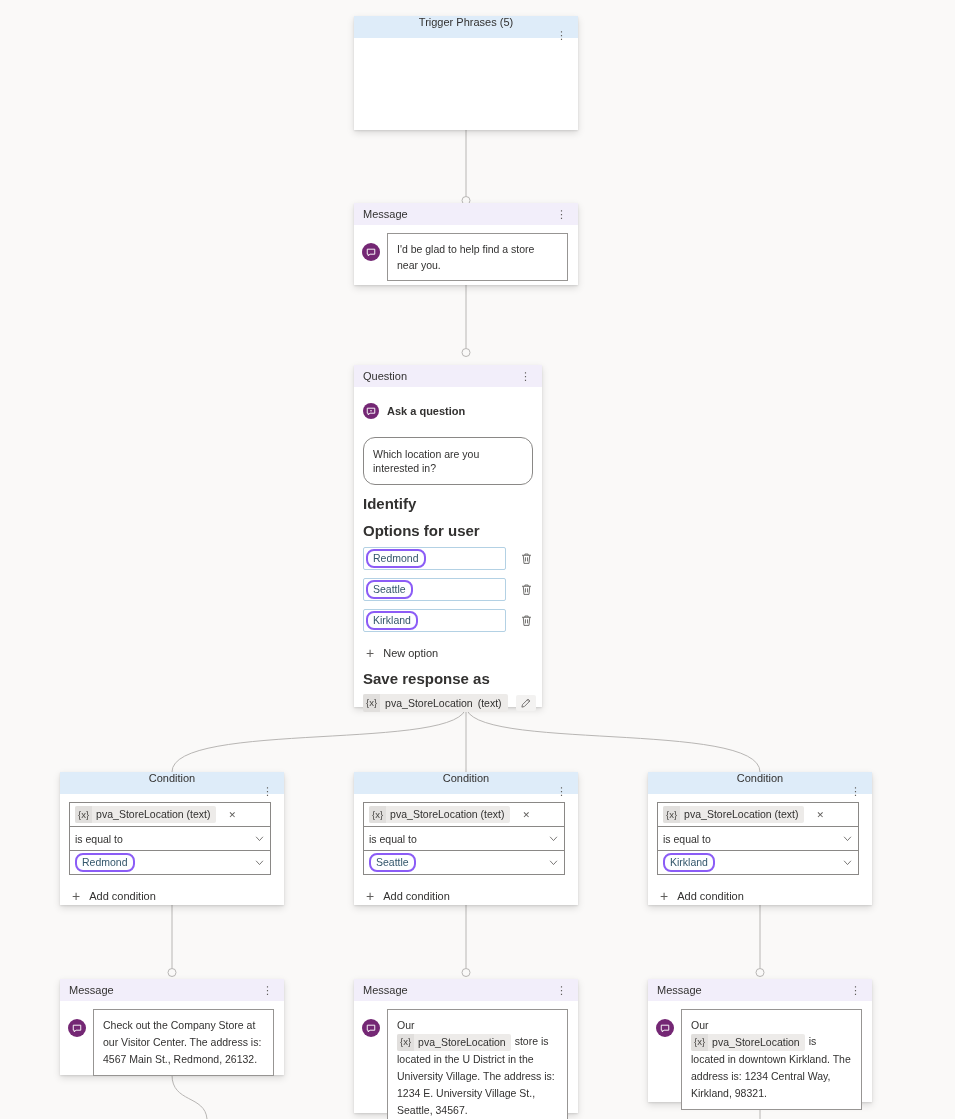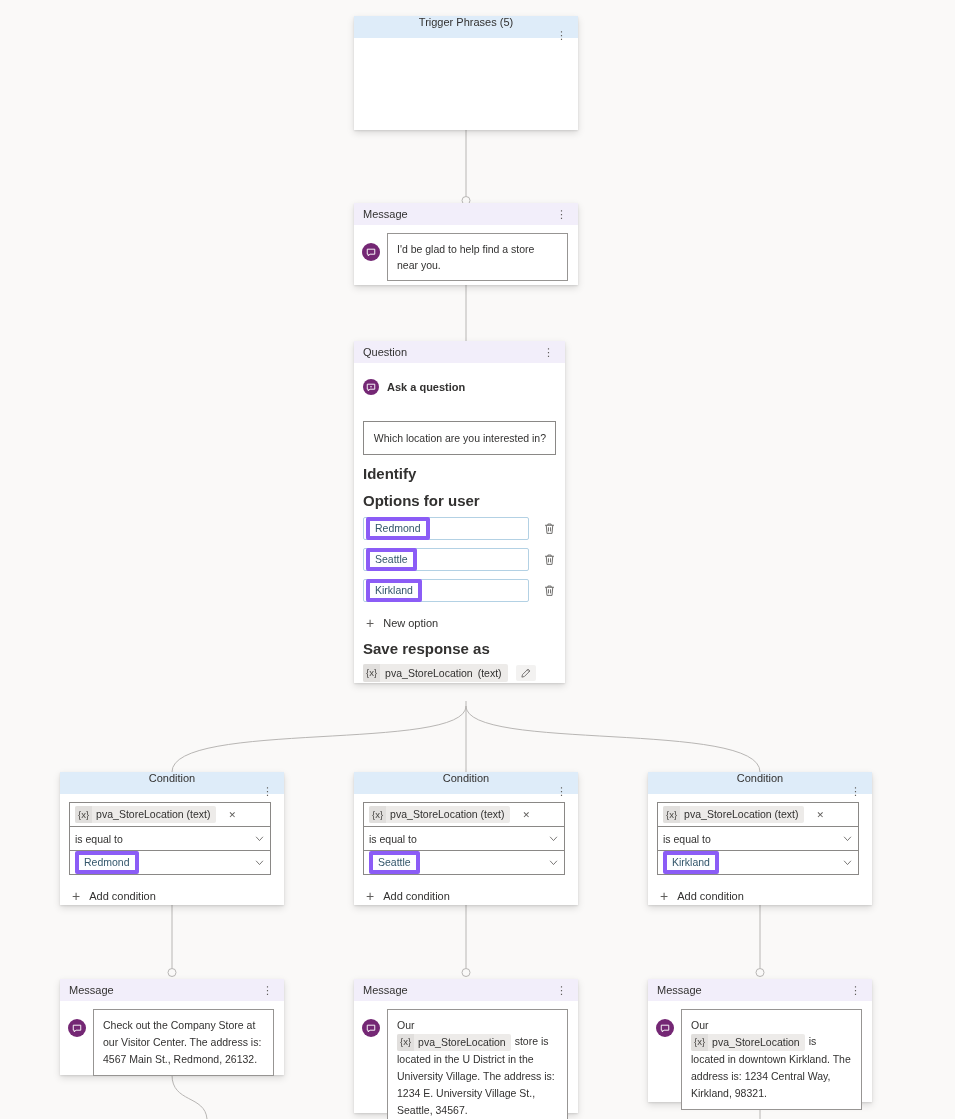--- a/index.html
+++ b/index.html
@@ -17,29 +17,29 @@
   
   .msg-body{display:flex;padding:8px 10px 10px 8px;}
   .pcircle{flex:0 0 auto;width:18px;height:18px;border-radius:50%;background:#742774;
            display:flex;align-items:center;justify-content:center;margin:10px 7px 0 0;}
   .pcircle-sm{width:16px;height:16px;margin:0 8px 0 0;}
   .msg-box{flex:1;border:1px solid #979593;padding:7px 9px;line-height:16px;background:#fff;min-height:30px;}
   .msg-line{display:block;}
   
   .q-body{padding:9px 9px 0 9px;}
   .ask-row{display:flex;align-items:center;margin:7px 0 0 0;font-weight:700;font-size:11px;text-align:center;}
-  .q-box{margin-top:26px;border:1px solid #8a8886;border-radius:0;padding:9px 9px;line-height:14px;text-align:right;}
+  .q-box{margin-top:18px;border:1px solid #8a8886;border-radius:12px;padding:9px 9px;line-height:14px;}
   .sec-label{margin-top:10px;font-weight:700;font-size:15px;}
   .identify-btn{margin-top:7px;border:1px solid #8a8886;border-radius:2px;height:22px;display:flex;
                 align-items:center;padding:0 8px;gap:7px;cursor:pointer;background:#fff;}
   .identify-btn .grow{flex:1;}
   .opt-row{display:flex;align-items:center;margin-top:8px;}
   .opt-input{width:168px;box-sizing:border-box;border:1px solid #b3d1e4;border-radius:2px;height:23px;
              display:flex;align-items:center;padding:0 2px;background:#fff;}
-  .opt-chip{border:4px solid #8b5cf6;border-radius:2px;color:#33566b;padding:2px 5px;background:#fdfeff;line-height:11px;}
+  .opt-chip{border:2px solid #8b5cf6;border-radius:8px;color:#33566b;padding:2px 5px;background:#fdfeff;line-height:11px;}
   .trash-btn{margin-left:14px;cursor:pointer;display:flex;align-items:center;}
   .link-row{display:flex;align-items:center;gap:9px;margin-top:14px;font-size:11px;color:#323130;cursor:pointer;padding-left:3px;}
   .plus{color:#605e5c;font-size:14px;line-height:1;font-weight:400;}
   .var-row{display:flex;align-items:center;margin-top:7px;gap:8px;}
   .var-chip{display:inline-flex;align-items:center;background:#edebe9;border-radius:2px;height:18px;
             padding-right:6px;gap:5px;line-height:1;}
   .var-prefix{background:#e1dfdd;align-self:stretch;display:flex;align-items:center;padding:0 3px;
               font-size:9.5px;color:#484644;border-radius:2px 0 0 2px;}
   .pencil-btn{cursor:pointer;display:flex;align-items:center;background:#f3f2f1;border-radius:2px;padding:2px 4px;}
   
@@ -94,21 +94,21 @@
     <div class="msg-body">
       <span class="pcircle">
         <svg width="10" height="10" viewBox="0 0 16 16">
             <path d="M2 3.5h12v8H6.5L3.5 14v-2.5H2z" fill="none" stroke="#fff" stroke-width="1.5" stroke-linejoin="round"></path>
           </svg>
       </span>
       <div class="msg-box">I'd be glad to help find a store near you.</div>
     </div>
   </div>
 
-  <div class="node" style="left:354px;top:341px;width:211px;height:342px;">
+  <div class="node" style="left:354px;top:365px;width:188px;height:342px;">
     <div class="node-header hdr-purple">
       <span>Question</span>
       <span class="more">⋮</span>
     </div>
     <div class="q-body">
       <div class="ask-row">
         <span class="pcircle pcircle-sm">
           <svg width="10" height="10" viewBox="0 0 16 16">
               <path d="M2 3.5h12v8H6.5L3.5 14v-2.5H2z" fill="none" stroke="#fff" stroke-width="1.5" stroke-linejoin="round"></path>
               <circle cx="8" cy="7.5" r="1.2" fill="#fff"></circle>

